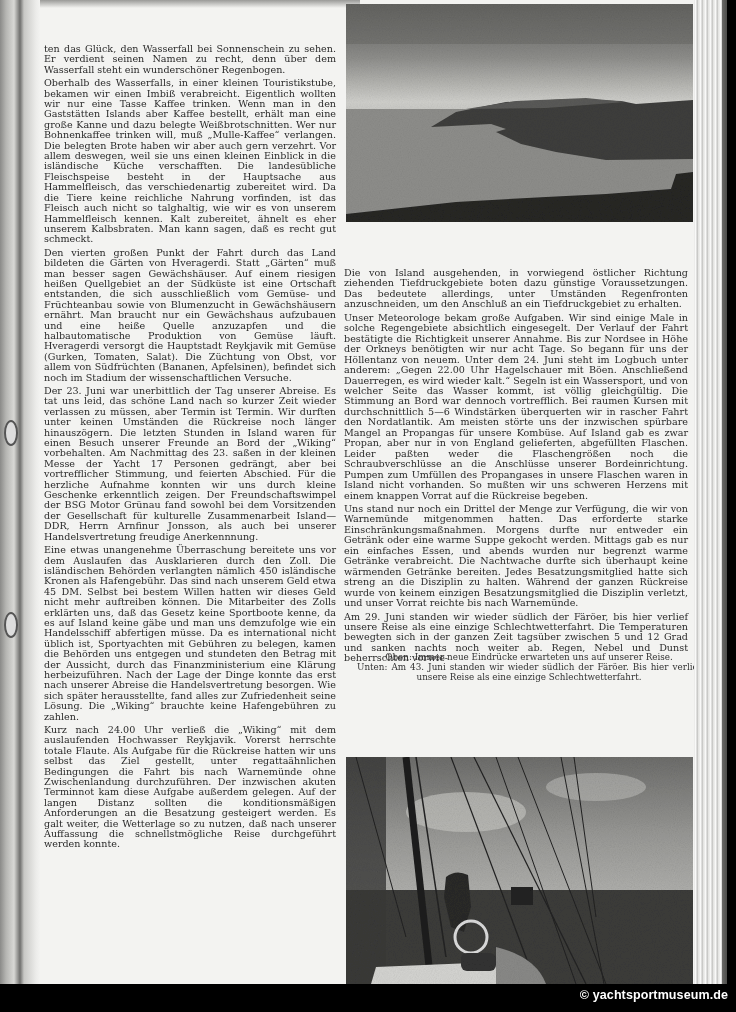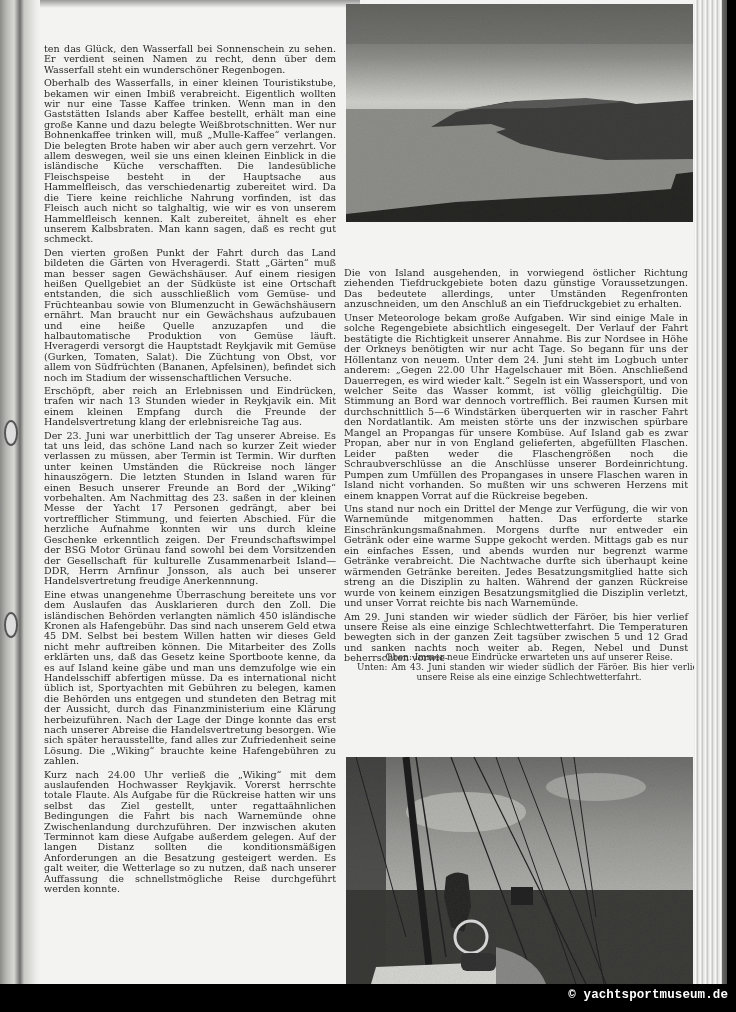--- a/index.html
+++ b/index.html
@@ -55,38 +55,37 @@
     position: absolute; overflow: hidden;
   }
   .photo-top {
     left: 346px; top: 4px; width: 347px; height: 218px;
   }
   .photo-bottom {
     left: 346px; top: 757px; width: 347px; height: 227px;
   }
   .watermark {
     position: absolute; right: 8px; top: 988px;
-    font-family: Liberation Mono, monospace; font-weight: bold;
+    font-family: Liberation Sans, sans-serif; font-weight: bold;
     font-size: 12.5px; color: #ffffff; letter-spacing: 0.1px;
   }
 </style>
 </head>
 <body>
 
 <div class="scan">
   <div class="gutter-top"></div>
   <div class="gutter"></div>
   <div class="ring" style="left:4px; top:420px;"></div>
   <div class="ring" style="left:4px; top:612px;"></div>
 
   <div class="col-left">
     <p>ten das Glück, den Wasserfall bei Sonnenschein zu sehen. Er verdient seinen Namen zu recht, denn über dem Wasserfall steht ein wunderschöner Regenbogen.</p>
     <p>Oberhalb des Wasserfalls, in einer kleinen Touristikstube, bekamen wir einen Imbiß verabreicht. Eigentlich wollten wir nur eine Tasse Kaffee trinken. Wenn man in den Gaststätten Islands aber Kaffee bestellt, erhält man eine große Kanne und dazu belegte Weißbrotschnitten. Wer nur Bohnenkaffee trinken will, muß „Mulle-Kaffee“ verlangen. Die belegten Brote haben wir aber auch gern verzehrt. Vor allem deswegen, weil sie uns einen kleinen Einblick in die isländische Küche verschafften. Die landesübliche Fleischspeise besteht in der Hauptsache aus Hammelfleisch, das verschiedenartig zubereitet wird. Da die Tiere keine reichliche Nahrung vorfinden, ist das Fleisch auch nicht so talghaltig, wie wir es von unserem Hammelfleisch kennen. Kalt zubereitet, ähnelt es eher unserem Kalbsbraten. Man kann sagen, daß es recht gut schmeckt.</p>
     <p>Den vierten großen Punkt der Fahrt durch das Land bildeten die Gärten von Hveragerdi. Statt „Gärten“ muß man besser sagen Gewächshäuser. Auf einem riesigen heißen Quellgebiet an der Südküste ist eine Ortschaft entstanden, die sich ausschließlich vom Gemüse- und Früchteanbau sowie von Blumenzucht in Gewächshäusern ernährt. Man braucht nur ein Gewächshaus aufzubauen und eine heiße Quelle anzuzapfen und die halbautomatische Produktion von Gemüse läuft. Hveragerdi versorgt die Hauptstadt Reykjavik mit Gemüse (Gurken, Tomaten, Salat). Die Züchtung von Obst, vor allem von Südfrüchten (Bananen, Apfelsinen), befindet sich noch im Stadium der wissenschaftlichen Versuche.</p>
-    <p>Erschöpft, aber reich an Erlebnissen und Eindrücken, trafen wir nach 13 Stunden wieder in Reykjavik ein. Mit einem kleinen Empfang durch die Freunde der Handelsvertretung klang der erlebnisreiche Tag aus.</p>
     <p>Der 23. Juni war unerbittlich der Tag unserer Abreise. Es tat uns leid, das schöne Land nach so kurzer Zeit wieder verlassen zu müssen, aber Termin ist Termin. Wir durften unter keinen Umständen die Rückreise noch länger hinauszögern. Die letzten Stunden in Island waren für einen Besuch unserer Freunde an Bord der „Wiking“ vorbehalten. Am Nachmittag des 23. saßen in der kleinen Messe der Yacht 17 Personen gedrängt, aber bei vortrefflicher Stimmung, und feierten Abschied. Für die herzliche Aufnahme konnten wir uns durch kleine Geschenke erkenntlich zeigen. Der Freundschaftswimpel der BSG Motor Grünau fand sowohl bei dem Vorsitzenden der Gesellschaft für kulturelle Zusammenarbeit Island—DDR, Herrn Arnfinur Jonsson, als auch bei unserer Handelsvertretung freudige Anerkennnung.</p>
     <p>Eine etwas unangenehme Überraschung bereitete uns vor dem Auslaufen das Ausklarieren durch den Zoll. Die isländischen Behörden verlangten nämlich 450 isländische Kronen als Hafengebühr. Das sind nach unserem Geld etwa 45 DM. Selbst bei bestem Willen hatten wir dieses Geld nicht mehr auftreiben können. Die Mitarbeiter des Zolls erklärten uns, daß das Gesetz keine Sportboote kenne, da es auf Island keine gäbe und man uns demzufolge wie ein Handelsschiff abfertigen müsse. Da es international nicht üblich ist, Sportyachten mit Gebühren zu belegen, kamen die Behörden uns entgegen und stundeten den Betrag mit der Aussicht, durch das Finanzministerium eine Klärung herbeizuführen. Nach der Lage der Dinge konnte das erst nach unserer Abreise die Handelsvertretung besorgen. Wie sich später herausstellte, fand alles zur Zufriedenheit seine Lösung. Die „Wiking“ brauchte keine Hafengebühren zu zahlen.</p>
     <p>Kurz nach 24.00 Uhr verließ die „Wiking“ mit dem auslaufenden Hochwasser Reykjavik. Vorerst herrschte totale Flaute. Als Aufgabe für die Rückreise hatten wir uns selbst das Ziel gestellt, unter regattaähnlichen Bedingungen die Fahrt bis nach Warnemünde ohne Zwischenlandung durchzuführen. Der inzwischen akuten Terminnot kam diese Aufgabe außerdem gelegen. Auf der langen Distanz sollten die konditionsmäßigen Anforderungen an die Besatzung gesteigert werden. Es galt weiter, die Wetterlage so zu nutzen, daß nach unserer Auffassung die schnellstmögliche Reise durchgeführt werden konnte.</p>
   </div>
 
   <div class="photo photo-top">
     <svg width="347" height="218" viewBox="0 0 347 218">
       <defs>
         <linearGradient id="sky" x1="0" y1="0" x2="0" y2="1">
           <stop offset="0" stop-color="#5a5a58"></stop>

